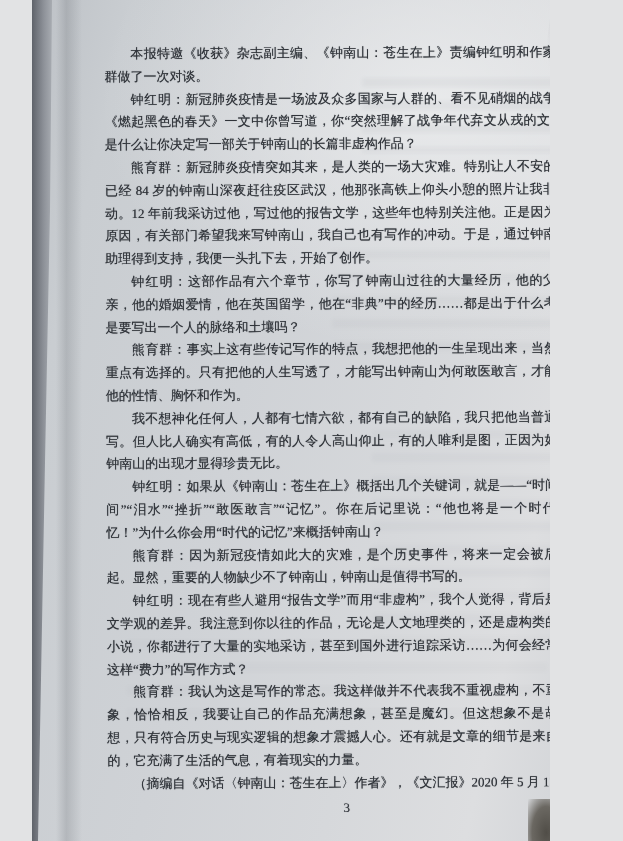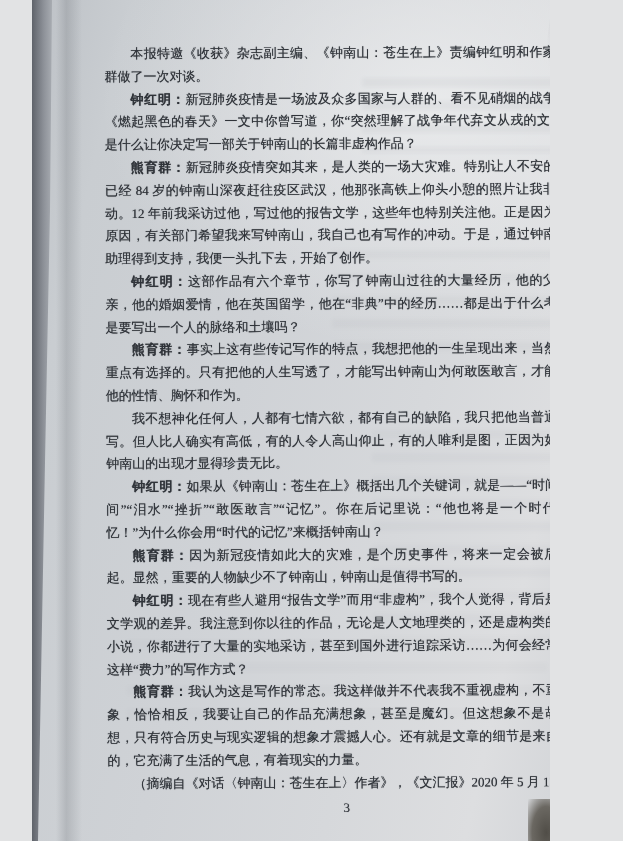--- a/index.html
+++ b/index.html
@@ -99,21 +99,21 @@
     text-align: justify;
     text-justify: inter-ideograph;
     text-shadow: 0 0 0.7px rgba(48,52,58,0.75);
   }
   .para {
     margin: 0;
     text-indent: 2em;
   }
   .speaker {
     font-family: "Liberation Sans", "DejaVu Sans", sans-serif;
-    font-weight: 700;
+    font-weight: 400;
     letter-spacing: 0.5px;
   }
   .attribution {
     margin: 0;
     text-indent: 2em;
   }
   .page-number {
     margin-top: 3px;
     text-align: center;
     font-size: 13px;

